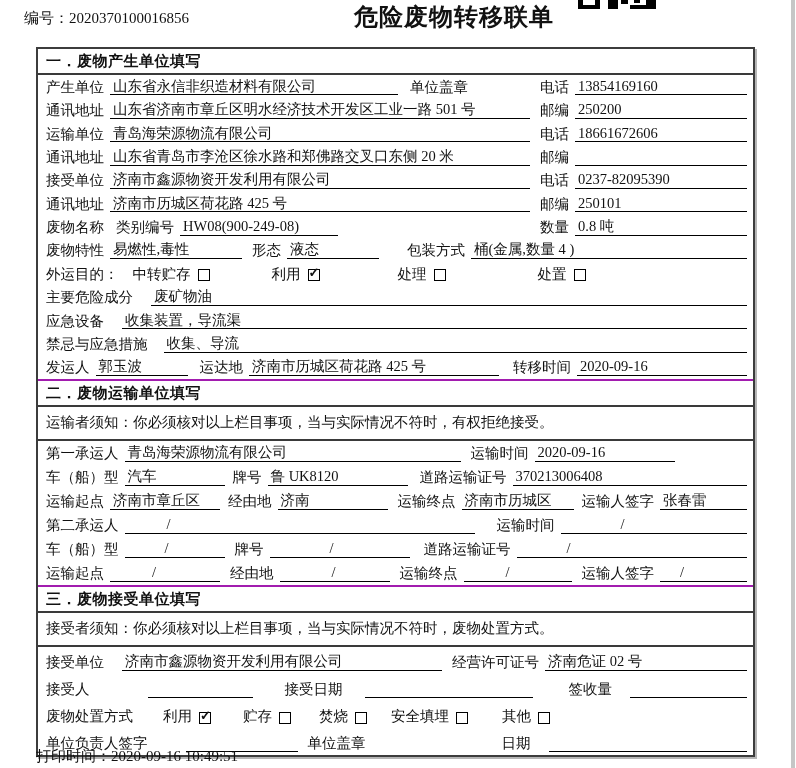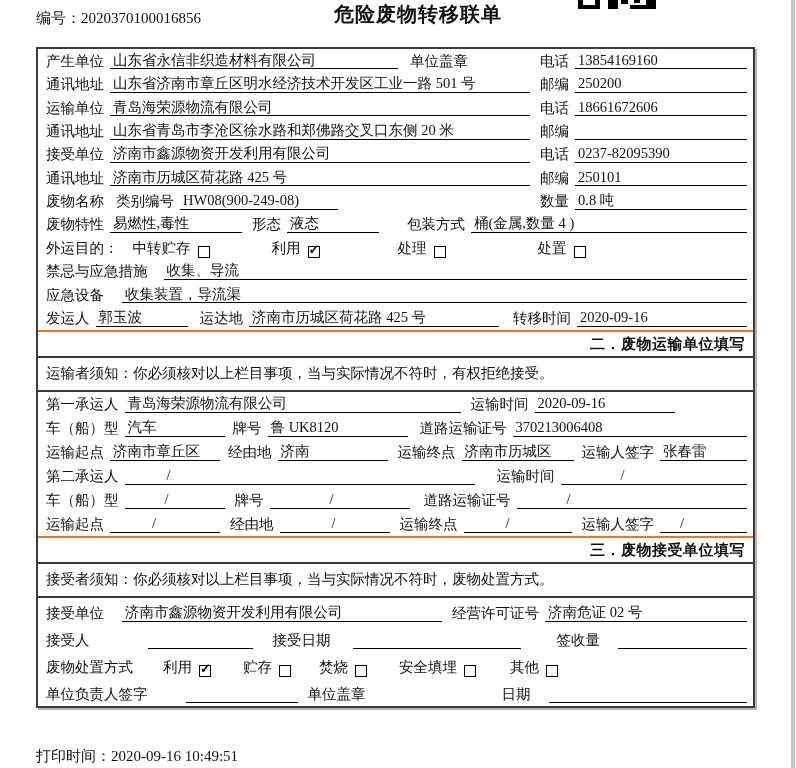--- a/index.html
+++ b/index.html
@@ -1,74 +1,75 @@
 <!DOCTYPE html>
 <html><head>
 <meta charset="utf-8">
 <style>
   html,body{margin:0;padding:0;}
   body{
     width:796px;height:768px;background:#ffffff;position:relative;overflow:hidden;
     font-family:"Liberation Serif","DejaVu Serif",serif;color:#111;
   }
-  .serial{position:absolute;left:36px;top:9px;font-size:15px;white-space:nowrap;}
-  .doc-title{position:absolute;left:334px;top:1px;font-size:20px;font-weight:bold;letter-spacing:1px;white-space:nowrap;}
+  .serial{position:absolute;left:24px;top:9px;font-size:15px;white-space:nowrap;}
+  .doc-title{position:absolute;left:354px;top:1px;font-size:24px;font-weight:bold;letter-spacing:1px;white-space:nowrap;}
   .qr{position:absolute;left:578px;top:0;width:78px;height:10px;}
   .qr div{position:absolute;background:#000;}
   .qr .marker{background:transparent;border-left:5px solid #000;border-right:5px solid #000;border-bottom:4px solid #000;left:0;top:0;width:12px;height:5px;}
   .scroll-strip{position:absolute;right:1px;top:0;width:4px;height:768px;background:#c6c6c6;}
 
   .form{
     position:absolute;left:36px;top:47px;width:719px;box-sizing:border-box;
     border:2px solid #3c3c3c;box-shadow:2px 2px 0 #b5b5b5;background:#fff;
   }
   .sec-h{
     font-weight:bold;font-size:15px;padding:3px 8px 2px;border-bottom:2px solid #3a3a3a;
     letter-spacing:.5px;
   }
-  .sec-h.mid{border-top:2px solid #f97316;text-align:right;}
+  .sec-h.mid{border-top:2px solid #a21caf;}
   .notice-row{padding:6px 8px 7px;border-bottom:2px solid #3a3a3a;font-size:14.5px;}
   .row{
     display:flex;align-items:flex-end;box-sizing:border-box;
     padding:0 6px 3px 8px;font-size:14.5px;line-height:1.15;
   }
   .s1-row{height:23.4px;}
   .s2-row{height:24px;}
   .s3-row{height:27px;}
   .lbl{white-space:nowrap;margin-right:6px;}
   .fld{border-bottom:1px solid #000;padding:0 3px;white-space:nowrap;box-sizing:border-box;min-height:17px;}
   .sp{flex:1;}
   .fx{flex:1;margin-top:28px;}
   .cb{
     display:inline-block;width:12px;height:12px;border:1.5px solid #000;margin-left:7px;
     position:relative;top:1px;box-sizing:border-box;
   }
   .cb.checked::after{
     content:"\2713";position:absolute;left:0px;top:-4px;font-size:13px;font-weight:bold;
   }
-  .opt{display:flex;align-items:flex-end;white-space:nowrap;}
+  .opt{display:flex;align-items:center;white-space:nowrap;}
   .print-time{position:absolute;left:36px;top:747px;font-size:15px;white-space:nowrap;}
 </style>
 </head>
 <body>
 
 <div class="serial"><span>编号：</span><span>2020370100016856</span></div>
 <div class="doc-title">危险废物转移联单</div>
 <div class="qr">
   <div class="marker"></div>
   <div style="left:30px;top:0;width:10px;height:9px;"></div>
   <div style="left:43px;top:0;width:7px;height:4px;"></div>
   <div style="left:56px;top:0;width:6px;height:3px;"></div>
   <div style="left:52px;top:5px;width:26px;height:4px;"></div>
   <div style="left:68px;top:0;width:10px;height:9px;"></div>
 </div>
 <div class="scroll-strip"></div>
 
 <div class="form">
 
+  <div class="sec-h">一．废物产生单位填写</div>
 
   <div class="row s1-row">
     <span class="lbl">产生单位</span>
     <span class="fld" style="width:288px">山东省永信非织造材料有限公司</span>
     <span class="lbl" style="margin-left:12px">单位盖章</span>
     <span class="sp"></span>
     <span class="lbl">电话</span>
     <span class="fld" style="width:172px">13854169160</span>
   </div>
 
@@ -143,29 +144,33 @@
     <span class="opt" style="margin-left:78px">
       <span>处理</span>
       <span class="cb"></span>
     </span>
     <span class="opt" style="margin-left:92px">
       <span>处置</span>
       <span class="cb"></span>
     </span>
   </div>
 
+  <div class="row s1-row">
+    <span class="lbl">主要危险成分</span>
+    <span class="fld fx" style="margin-left:12px">废矿物油</span>
+  </div>
+
+  <div class="row s1-row">
+    <span class="lbl">应急设备</span>
+    <span class="fld fx" style="margin-left:12px">收集装置，导流渠</span>
+  </div>
 
   <div class="row s1-row">
     <span class="lbl">禁忌与应急措施</span>
     <span class="fld fx" style="margin-left:10px">收集、导流</span>
-  </div>
-
-  <div class="row s1-row">
-    <span class="lbl">应急设备</span>
-    <span class="fld fx" style="margin-left:12px">收集装置，导流渠</span>
   </div>
 
   <div class="row s1-row">
     <span class="lbl">发运人</span>
     <span class="fld" style="width:92px">郭玉波</span>
     <span class="lbl" style="margin-left:12px">运达地</span>
     <span class="fld" style="width:250px">济南市历城区荷花路 425 号</span>
     <span class="lbl" style="margin-left:14px">转移时间</span>
     <span class="fld fx">2020-09-16</span>
   </div>
@@ -234,41 +239,41 @@
   <div class="row s3-row">
     <span class="lbl">接受单位</span>
     <span class="fld" style="width:320px;margin-left:12px">济南市鑫源物资开发利用有限公司</span>
     <span class="lbl" style="margin-left:10px">经营许可证号</span>
     <span class="fld fx">济南危证 02 号</span>
   </div>
 
   <div class="row s3-row">
     <span class="lbl">接受人</span>
     <span class="fld" style="width:105px;margin-left:52px"></span>
-    <span class="lbl" style="margin-left:20px">接受日期</span>
+    <span class="lbl" style="margin-left:32px">接受日期</span>
     <span class="fld" style="width:168px;margin-left:16px"></span>
     <span class="lbl" style="margin-left:36px">签收量</span>
     <span class="fld fx" style="margin-left:12px"></span>
   </div>
 
   <div class="row s3-row">
     <span class="lbl">废物处置方式</span>
     <span class="opt" style="margin-left:24px">
       <span>利用</span>
       <span class="cb checked"></span>
     </span>
     <span class="opt" style="margin-left:32px">
       <span>贮存</span>
       <span class="cb"></span>
     </span>
     <span class="opt" style="margin-left:28px">
       <span>焚烧</span>
       <span class="cb"></span>
     </span>
-    <span class="opt" style="margin-left:32px">
+    <span class="opt" style="margin-left:24px">
       <span>安全填埋</span>
       <span class="cb"></span>
     </span>
     <span class="opt" style="margin-left:34px">
       <span>其他</span>
       <span class="cb"></span>
     </span>
   </div>
 
   <div class="row s3-row">

